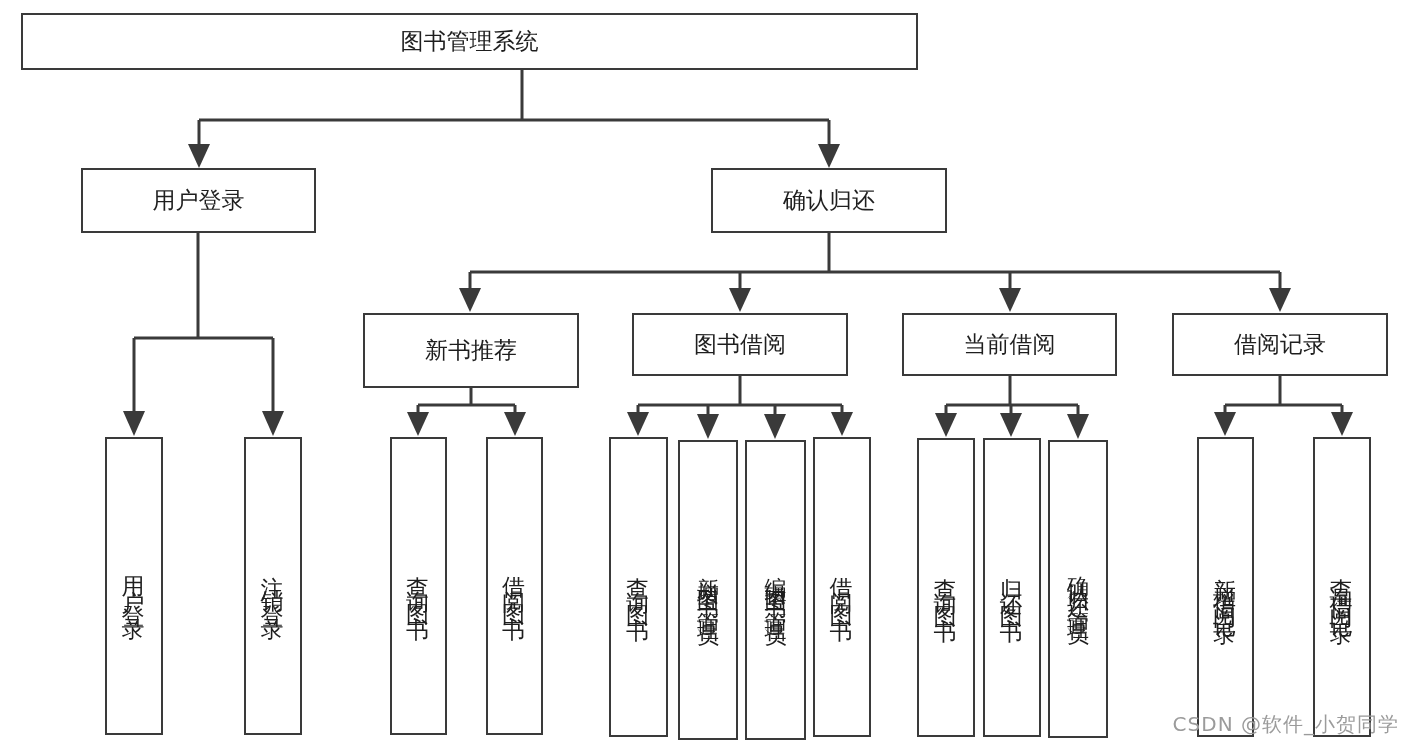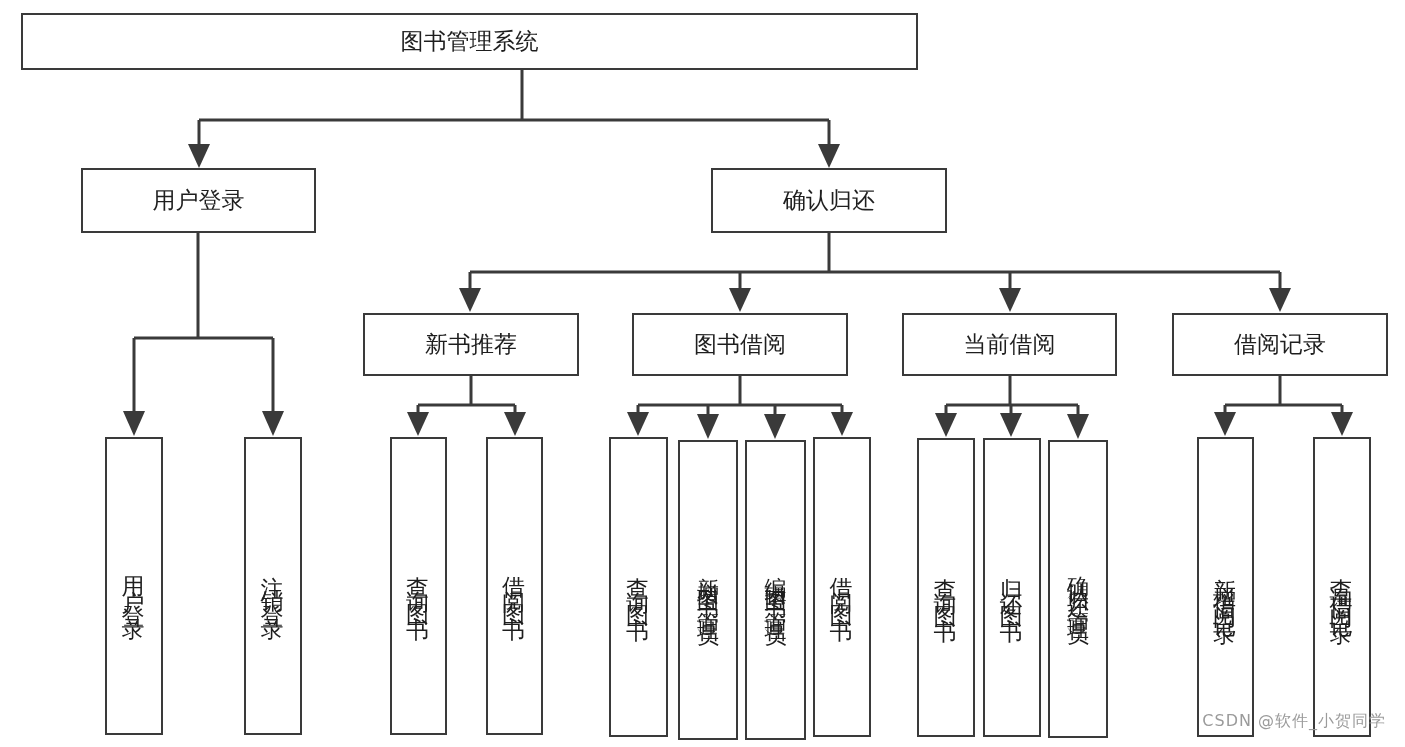--- a/index.html
+++ b/index.html
@@ -26,43 +26,43 @@
     text-orientation:mixed;
     letter-spacing:14px;
     font-size:23px;
   }
   .ls9{letter-spacing:9px;}
   .ls7{letter-spacing:7px;font-size:22px;}
   
   .n-root{left:21px;top:13px;width:897px;height:57px;}
   .n-login{left:81px;top:168px;width:235px;height:65px;}
   .n-mgmt{left:711px;top:168px;width:236px;height:65px;}
-  .n-rec{left:363px;top:313px;width:216px;height:63px;}
+  .n-rec{left:363px;top:313px;width:216px;height:75px;}
   .n-bor{left:632px;top:313px;width:216px;height:63px;}
   .n-cur{left:902px;top:313px;width:215px;height:63px;}
   .n-his{left:1172px;top:313px;width:216px;height:63px;}
   .n-ul1{left:105px;top:437px;width:58px;height:298px;}
   .n-ul2{left:244px;top:437px;width:58px;height:298px;}
   .n-rec1{left:390px;top:437px;width:57px;height:298px;}
   .n-rec2{left:486px;top:437px;width:57px;height:298px;}
   .n-bor1{left:609px;top:437px;width:59px;height:300px;}
   .n-bor2{left:678px;top:440px;width:60px;height:300px;}
   .n-bor3{left:745px;top:440px;width:61px;height:300px;}
   .n-bor4{left:813px;top:437px;width:58px;height:300px;}
   .n-cur1{left:917px;top:438px;width:58px;height:299px;}
   .n-cur2{left:983px;top:438px;width:58px;height:299px;}
   .n-cur3{left:1048px;top:440px;width:60px;height:298px;}
   .n-his1{left:1197px;top:437px;width:57px;height:300px;}
   .n-his2{left:1313px;top:437px;width:58px;height:300px;}
   .watermark{
     position:absolute;
-    right:19px;top:711px;
+    right:6px;top:711px;
     z-index:3;
     color:#9b9b9b;
-    font-size:16px;
+    font-size:20px;
     letter-spacing:1px;
   }
 </style>
 </head>
 <body>
 
 <div id="stage">
 
   <svg id="wires" width="1405" height="747" viewBox="0 0 1405 747">
     <g stroke="#3a3a3a" stroke-width="3" fill="none">

